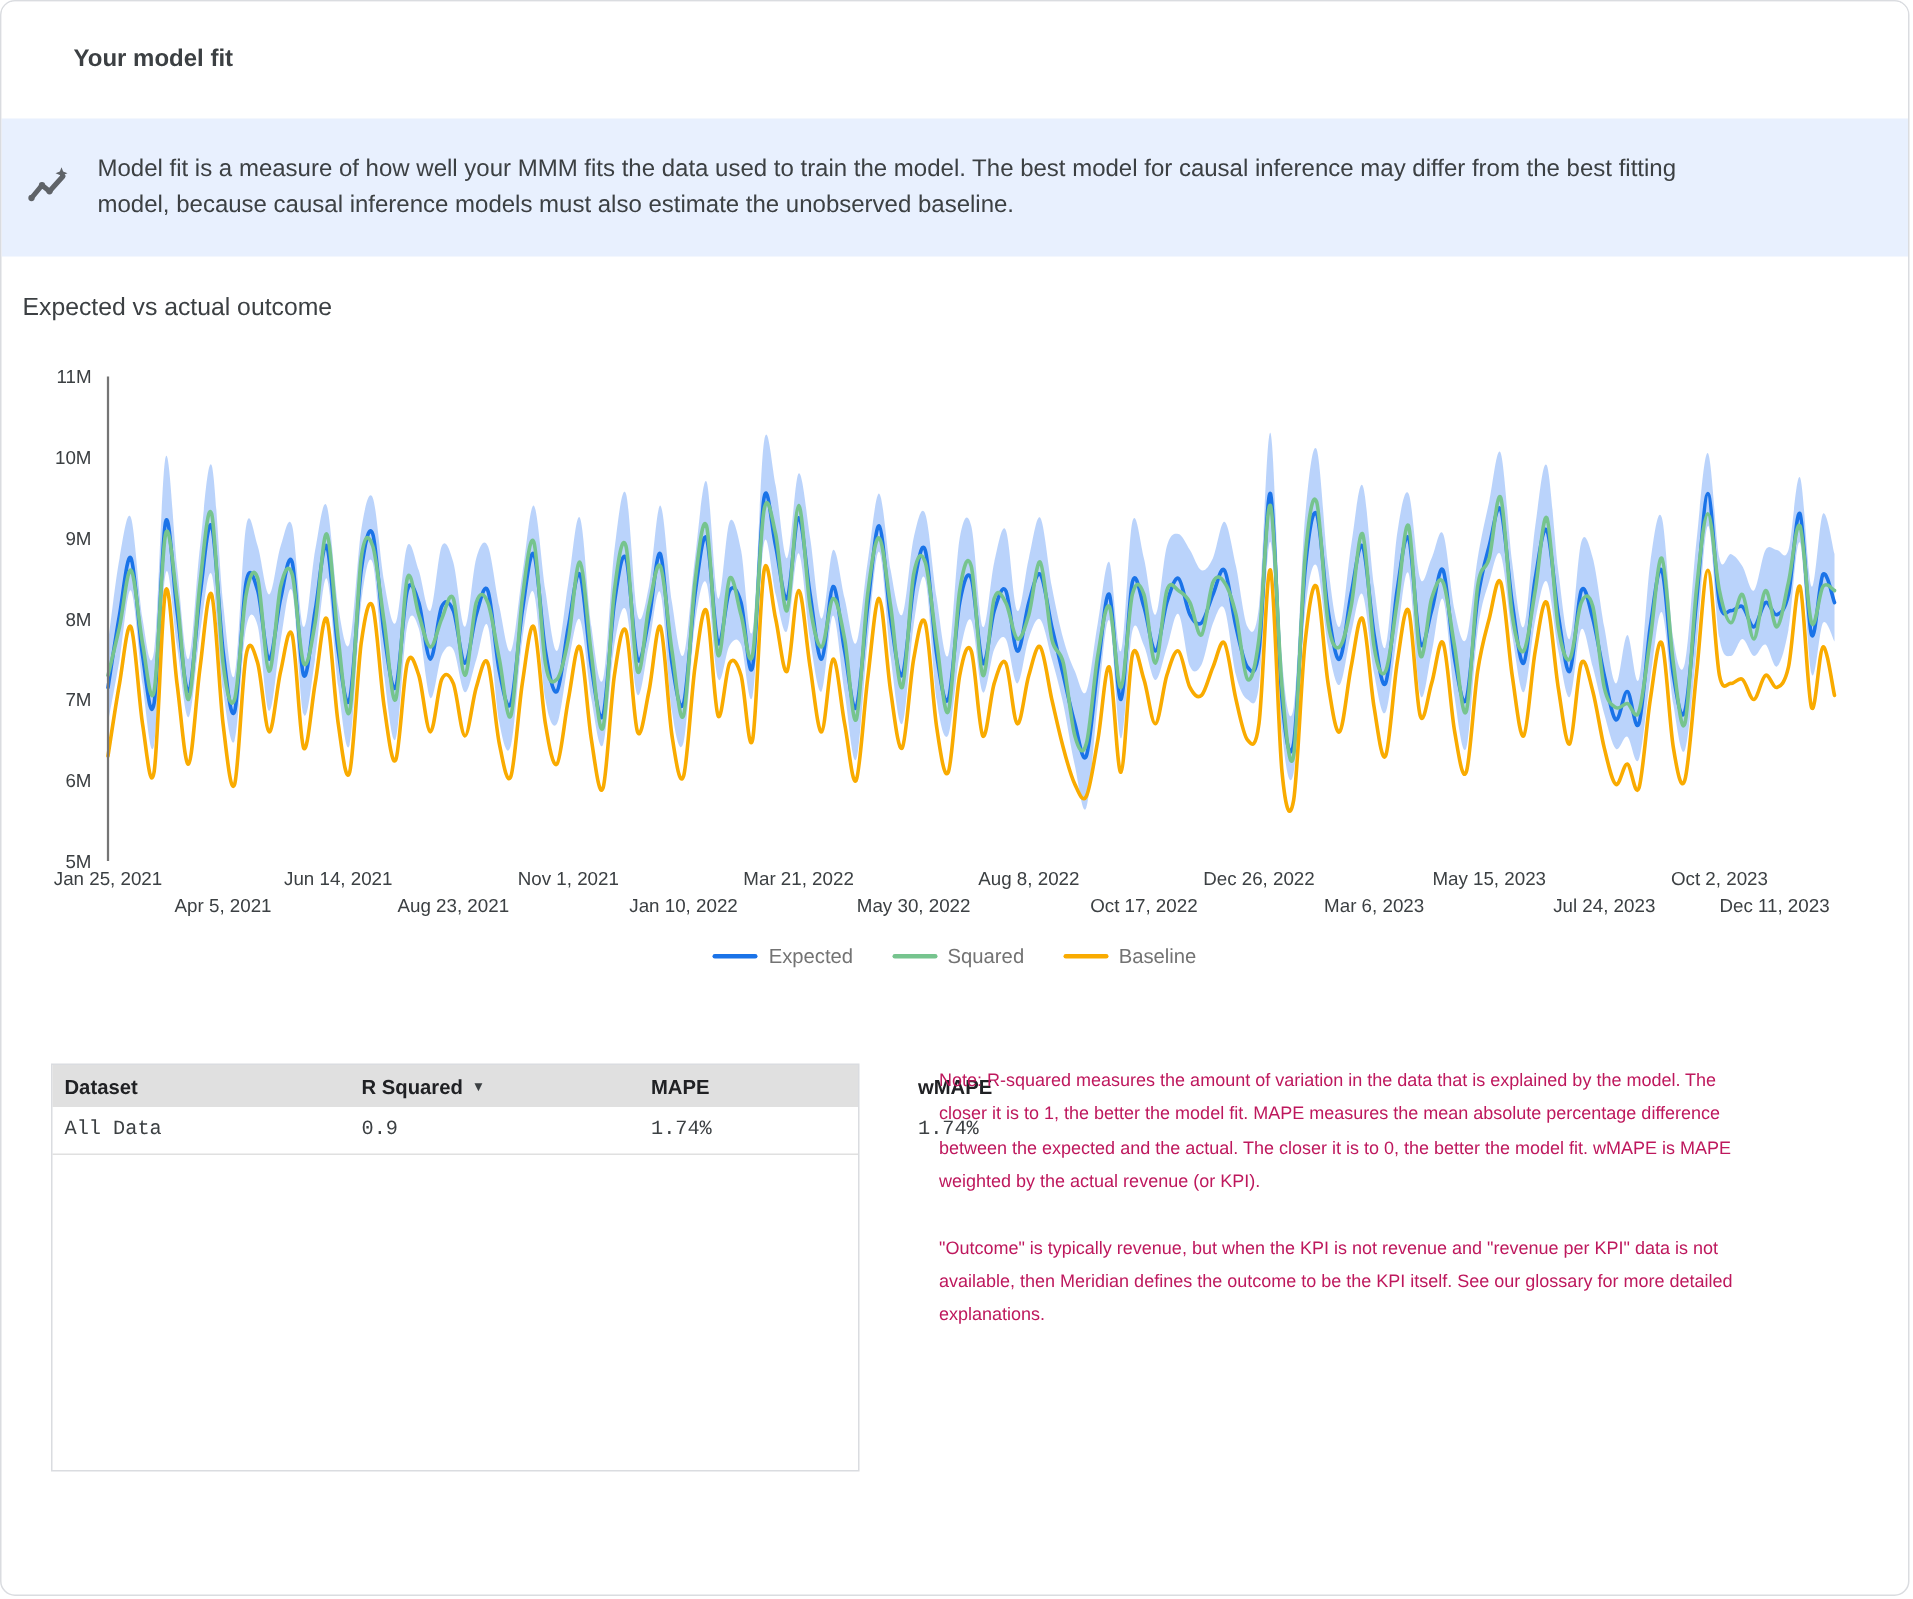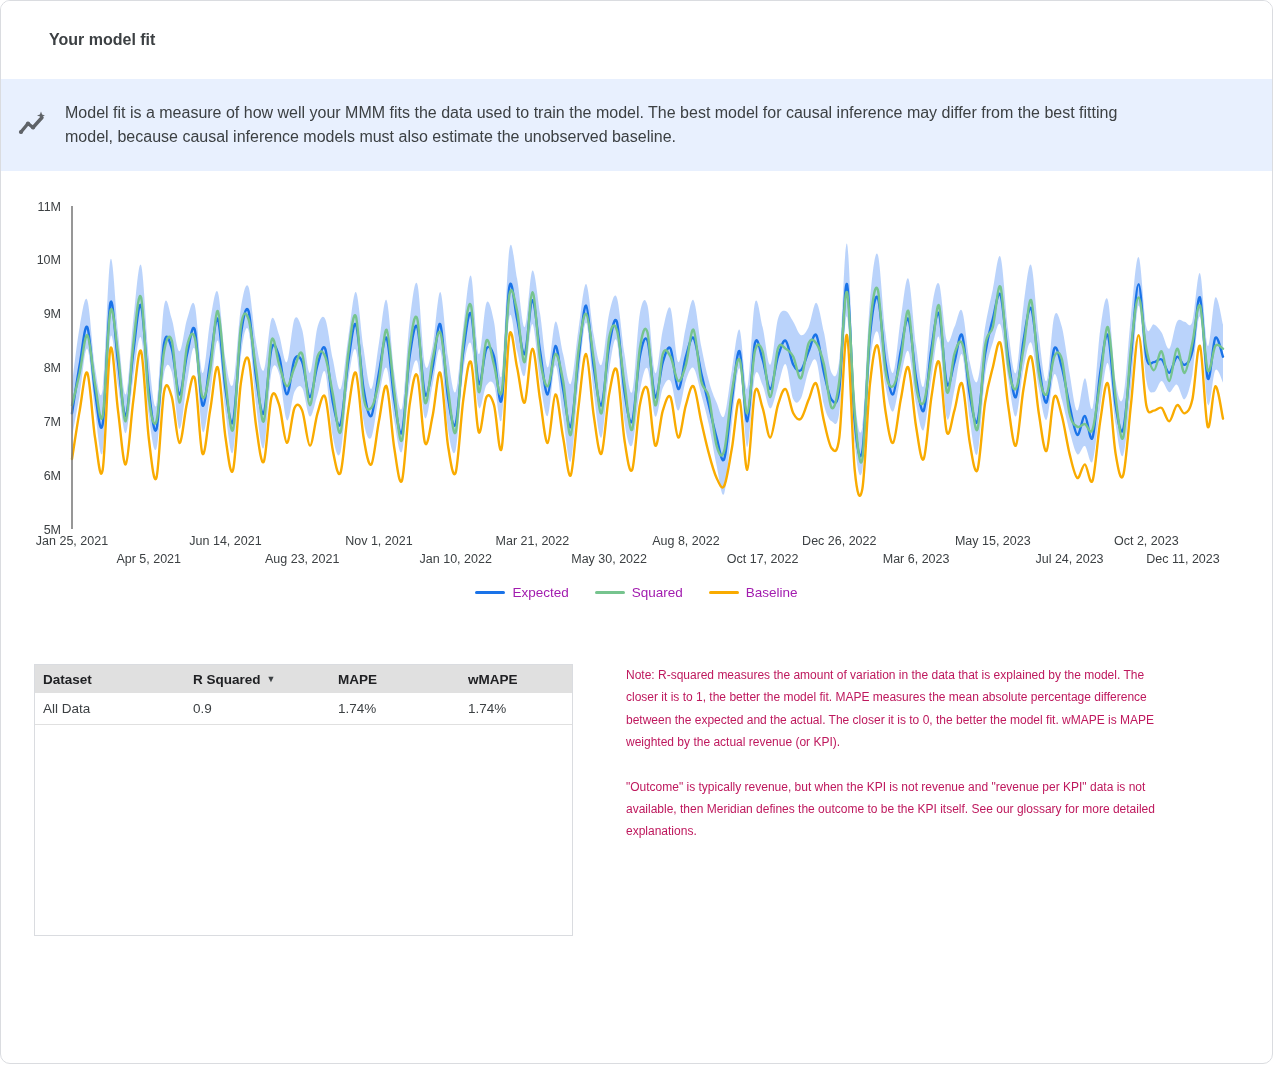--- a/index.html
+++ b/index.html
@@ -10,27 +10,27 @@
   .banner{height:92px;background:#e8f0fe;display:flex;align-items:center;padding:0 16px;box-sizing:border-box;}
   .banner-icon{flex:0 0 30px;height:30px;margin-right:18px;}
   .banner-text{margin:0;font-size:16px;line-height:24px;color:#3c4043;max-width:1085px;}
   .content{padding:0;}
   .section-title{margin:25px 0 0 14px;font-size:16.5px;font-weight:400;color:#3c4043;height:20px;}
   #fit-chart{display:block;margin-top:7px;}
   svg text{font-family:"Liberation Sans",sans-serif;font-size:12.5px;fill:#3c4043;}
   .legend{display:flex;justify-content:center;align-items:center;gap:26px;margin-top:12px;height:20px;}
   .legend-item{display:flex;align-items:center;gap:7px;cursor:pointer;}
   .legend-item .swatch{display:inline-block;width:30px;height:3px;border-radius:2px;background:#888;}
-  .legend-item .lab{font-size:13.5px;color:#a21caf;}
+  .legend-item .lab{font-size:13.5px;color:#737373;}
   .bottom{display:flex;margin-top:62px;padding-left:33px;}
   .metrics-table{width:539px;height:272px;border:1px solid #dadce0;box-sizing:border-box;background:#fff;flex:0 0 auto;}
-  .thead,.trow{display:grid;grid-template-columns:150px 145px 130px 110px;align-items:center;}
+  .thead,.trow{display:grid;grid-template-columns:150px 145px 130px 110px;align-items:center;gap:48px;}
   .thead{background:#e0e0e0;height:28px;}
   .thead .th{font-size:13.5px;font-weight:700;color:#202124;padding:0 8px;box-sizing:border-box;}
-  .trow{height:31px;border-bottom:1px solid #e0e0e0;}
+  .trow{height:31px;border-bottom:1px solid #e0e0e0;font-family:Liberation Mono, monospace;}
   .trow .td{font-size:13.5px;color:#3c4043;padding:0 8px;box-sizing:border-box;}
   .al{text-align:left;} .ar{text-align:left;}
   .sort{font-size:9px;color:#3c4043;margin-left:6px;vertical-align:2px;}
   .note{margin-left:53px;width:540px;}
   .note p{margin:0 0 22px 0;font-size:12px;line-height:22.4px;color:#be185d;}
 </style>
 </head>
 <body>
 
 <div class="card">
@@ -46,20 +46,21 @@
         <circle cx="4" cy="22" r="2.1" fill="#5f6368"></circle>
         <circle cx="11" cy="13.5" r="2.1" fill="#5f6368"></circle>
         <circle cx="16" cy="17.5" r="2.1" fill="#5f6368"></circle>
         <path d="M24 1.5 L25.1 4.4 L28 5.5 L25.1 6.6 L24 9.5 L22.9 6.6 L20 5.5 L22.9 4.4 Z" fill="#5f6368"></path>
       </svg>
     </span>
     <p class="banner-text">Model fit is a measure of how well your MMM fits the data used to train the model. The best model for causal inference may differ from the best fitting model, because causal inference models must also estimate the unobserved baseline.</p>
   </div>
 
   <div class="content">
+    <h2 class="section-title">Expected vs actual outcome</h2>
 
     <svg id="fit-chart" width="1275" height="392">
         <path d="M71.0,205.7C72.3,196.2 76.1,163.0 78.7,149.1C81.2,135.2 83.8,115.5 86.3,122.2C88.9,128.9 91.5,174.7 94.0,189.5C96.6,204.3 99.1,229.0 101.7,211.0C104.3,193.1 106.8,91.3 109.4,81.8C111.9,72.4 114.5,132.1 117.0,154.5C119.6,176.9 122.2,218.7 124.7,216.4C127.3,214.2 129.8,162.6 132.4,141.0C134.9,119.5 137.5,80.9 140.1,87.2C142.6,93.5 145.2,155.4 147.7,178.7C150.3,202.1 152.8,235.7 155.4,227.2C158.0,218.7 160.5,141.9 163.1,127.6C165.6,113.2 168.2,133.4 170.8,141.0C173.3,148.7 175.9,173.3 178.4,173.3C181.0,173.3 183.5,148.7 186.1,141.0C188.7,133.4 191.2,118.6 193.8,127.6C196.3,136.6 198.9,192.2 201.4,194.9C204.0,197.6 206.6,157.2 209.1,143.7C211.7,130.3 214.2,107.9 216.8,114.1C219.4,120.4 221.9,166.2 224.5,181.4C227.0,196.7 229.6,214.2 232.1,205.7C234.7,197.1 237.3,146.4 239.8,130.3C242.4,114.1 244.9,102.9 247.5,108.8C250.0,114.6 252.6,151.4 255.2,165.3C257.7,179.2 260.3,196.2 262.8,192.2C265.4,188.2 267.9,146.9 270.5,141.0C273.1,135.2 275.6,150.0 278.2,157.2C280.7,164.4 283.3,186.8 285.9,184.1C288.4,181.4 291.0,146.4 293.5,141.0C296.1,135.7 298.6,142.8 301.2,151.8C303.8,160.8 306.3,195.3 308.9,194.9C311.4,194.4 314.0,158.1 316.5,149.1C319.1,140.2 321.7,135.7 324.2,141.0C326.8,146.4 329.3,169.8 331.9,181.4C334.5,193.1 337.0,214.6 339.6,211.0C342.1,207.4 344.7,176.0 347.2,159.9C349.8,143.7 352.4,112.3 354.9,114.1C357.5,115.9 360.0,154.5 362.6,170.7C365.1,186.8 367.7,211.9 370.3,211.0C372.8,210.1 375.4,180.1 377.9,165.3C380.5,150.5 383.0,117.3 385.6,122.2C388.2,127.1 390.7,176.9 393.3,194.9C395.8,212.8 398.4,238.4 401.0,229.9C403.5,221.4 406.1,164.4 408.6,143.7C411.2,123.1 413.7,98.9 416.3,106.1C418.9,113.2 421.4,176.5 424.0,186.8C426.5,197.1 429.1,180.1 431.6,168.0C434.2,155.9 436.8,112.3 439.3,114.1C441.9,115.9 444.4,162.1 447.0,178.7C449.6,195.3 452.1,218.7 454.7,213.7C457.2,208.8 459.8,168.4 462.3,149.1C464.9,129.8 467.5,93.5 470.0,98.0C472.6,102.5 475.1,171.6 477.7,176.0C480.2,180.5 482.8,130.3 485.4,124.9C487.9,119.5 490.5,131.6 493.0,143.7C495.6,155.9 498.1,209.7 500.7,197.6C503.3,185.5 505.8,87.2 508.4,71.1C510.9,54.9 513.5,87.7 516.1,100.7C518.6,113.7 521.2,150.5 523.7,149.1C526.3,147.8 528.8,94.8 531.4,92.6C534.0,90.4 536.5,119.5 539.1,135.7C541.6,151.8 544.2,188.2 546.7,189.5C549.3,190.8 551.9,146.0 554.4,143.7C557.0,141.5 559.5,165.7 562.1,176.0C564.7,186.4 567.2,209.7 569.8,205.7C572.3,201.6 574.9,168.4 577.4,151.8C580.0,135.2 582.6,105.2 585.1,106.1C587.7,107.0 590.2,143.7 592.8,157.2C595.3,170.7 597.9,190.4 600.5,186.8C603.0,183.2 605.6,146.9 608.1,135.7C610.7,124.5 613.2,112.8 615.8,119.5C618.4,126.2 620.9,160.3 623.5,176.0C626.0,191.7 628.6,220.5 631.2,213.7C633.7,207.0 636.3,150.0 638.8,135.7C641.4,121.3 643.9,117.7 646.5,127.6C649.1,137.5 651.6,190.8 654.2,194.9C656.7,198.9 659.3,162.6 661.8,151.8C664.4,141.1 667.0,124.9 669.5,130.3C672.1,135.7 674.6,181.0 677.2,184.1C679.8,187.3 682.3,159.4 684.9,149.1C687.4,138.8 690.0,119.1 692.5,122.2C695.1,125.3 697.7,154.5 700.2,168.0C702.8,181.4 705.3,193.5 707.9,203.0C710.4,212.4 713.0,218.7 715.6,224.5C718.1,230.3 720.7,243.3 723.2,238.0C725.8,232.6 728.3,206.5 730.9,192.2C733.5,177.8 736.0,148.7 738.6,151.8C741.1,155.0 743.7,215.5 746.3,211.0C748.8,206.5 751.4,135.2 753.9,124.9C756.5,114.6 759.0,138.8 761.6,149.1C764.2,159.4 766.7,188.2 769.3,186.8C771.8,185.5 774.4,150.0 776.9,141.1C779.5,132.1 782.1,132.5 784.6,133.0C787.2,133.4 789.7,139.7 792.3,143.7C794.9,147.8 797.4,156.3 800.0,157.2C802.5,158.1 805.1,154.5 807.6,149.1C810.2,143.7 812.8,124.0 815.3,124.9C817.9,125.8 820.4,142.8 823.0,154.5C825.5,166.2 828.1,190.4 830.7,194.9C833.2,199.4 835.8,203.0 838.3,181.4C840.9,159.9 843.4,59.9 846.0,65.7C848.6,71.5 851.1,185.9 853.7,216.4C856.2,246.9 858.8,264.4 861.4,248.7C863.9,233.0 866.5,150.9 869.0,122.2C871.6,93.5 874.1,71.1 876.7,76.4C879.3,81.8 881.8,134.8 884.4,154.5C886.9,174.2 889.5,197.1 892.0,194.9C894.6,192.6 897.2,156.8 899.7,141.0C902.3,125.3 904.8,96.2 907.4,100.7C910.0,105.2 912.5,150.0 915.1,168.0C917.6,185.9 920.2,214.2 922.7,208.3C925.3,202.5 927.9,150.0 930.4,133.0C933.0,115.9 935.5,101.1 938.1,106.1C940.6,111.0 943.2,155.4 945.8,162.6C948.3,169.8 950.9,154.1 953.4,149.1C956.0,144.2 958.5,127.1 961.1,133.0C963.7,138.8 966.2,172.5 968.8,184.1C971.3,195.8 973.9,208.8 976.5,203.0C979.0,197.1 981.6,164.4 984.1,149.1C986.7,133.9 989.2,123.1 991.8,111.4C994.4,99.8 996.9,72.4 999.5,79.1C1002.0,85.9 1004.6,132.5 1007.1,151.8C1009.7,171.1 1012.3,198.9 1014.8,194.9C1017.4,190.8 1019.9,145.5 1022.5,127.6C1025.1,109.6 1027.6,82.3 1030.2,87.2C1032.7,92.2 1035.3,137.9 1037.8,157.2C1040.4,176.5 1043.0,206.1 1045.5,203.0C1048.1,199.8 1050.6,147.3 1053.2,138.4C1055.7,129.4 1058.3,139.7 1060.9,149.1C1063.4,158.5 1066.0,181.0 1068.5,194.9C1071.1,208.8 1073.6,231.7 1076.2,232.6C1078.8,233.5 1081.3,200.7 1083.9,200.3C1086.4,199.8 1089.0,238.0 1091.6,229.9C1094.1,221.8 1096.7,169.8 1099.2,151.8C1101.8,133.9 1104.3,113.7 1106.9,122.2C1109.5,130.7 1112.0,186.8 1114.6,203.0C1117.1,219.1 1119.7,229.9 1122.2,219.1C1124.8,208.3 1127.4,161.7 1129.9,138.4C1132.5,115.0 1135.0,77.3 1137.6,79.1C1140.2,80.9 1142.7,137.9 1145.3,149.1C1147.8,160.3 1150.4,145.5 1152.9,146.4C1155.5,147.3 1158.1,150.5 1160.6,154.5C1163.2,158.5 1165.7,172.5 1168.3,170.7C1170.8,168.9 1173.4,148.2 1176.0,143.7C1178.5,139.3 1181.1,143.7 1183.6,143.7C1186.2,143.7 1188.7,151.8 1191.3,143.7C1193.9,135.7 1196.4,91.3 1199.0,95.3C1201.5,99.3 1204.1,163.9 1206.7,168.0C1209.2,172.0 1211.8,123.1 1214.3,119.5C1216.9,115.9 1220.7,141.9 1222.0,146.4 L1222.0,204.6C1220.7,202.5 1216.9,188.6 1214.3,192.2C1211.8,195.8 1209.2,235.0 1206.7,226.1C1204.1,217.2 1201.5,143.7 1199.0,138.9C1196.4,134.1 1193.9,183.3 1191.3,197.0C1188.7,210.8 1186.2,219.6 1183.6,221.3C1181.1,222.9 1178.5,207.9 1176.0,206.7C1173.4,205.6 1170.8,214.9 1168.3,214.3C1165.7,213.6 1163.2,203.0 1160.6,203.0C1158.1,203.0 1155.5,214.4 1152.9,214.3C1150.4,214.2 1147.8,216.9 1145.3,202.4C1142.7,188.0 1140.2,126.2 1137.6,127.6C1135.0,129.0 1132.5,186.1 1129.9,211.0C1127.4,236.0 1124.8,271.3 1122.2,277.2C1119.7,283.2 1117.1,261.9 1114.6,246.6C1112.0,231.2 1109.5,188.1 1106.9,185.2C1104.3,182.3 1101.8,213.0 1099.2,229.3C1096.7,245.7 1094.1,276.7 1091.6,283.2C1089.0,289.6 1086.4,269.3 1083.9,268.1C1081.3,266.9 1078.8,278.7 1076.2,276.2C1073.6,273.7 1071.1,262.1 1068.5,253.0C1066.0,244.0 1063.4,231.2 1060.9,221.8C1058.3,212.4 1055.7,193.2 1053.2,196.5C1050.6,199.8 1048.1,239.4 1045.5,241.7C1043.0,244.1 1040.4,223.3 1037.8,210.5C1035.3,197.7 1032.7,168.1 1030.2,164.7C1027.6,161.4 1025.1,178.3 1022.5,190.6C1019.9,202.9 1017.4,236.9 1014.8,238.5C1012.3,240.1 1009.7,215.5 1007.1,200.3C1004.6,185.0 1002.0,152.9 999.5,147.0C996.9,141.1 994.4,156.3 991.8,164.7C989.2,173.2 986.7,179.1 984.1,197.6C981.6,216.1 979.0,268.2 976.5,275.6C973.9,283.1 971.3,258.8 968.8,242.3C966.2,225.7 963.7,181.6 961.1,176.6C958.5,171.6 956.0,201.5 953.4,212.1C950.9,222.7 948.3,248.9 945.8,240.1C943.2,231.3 940.6,165.9 938.1,159.4C935.5,152.8 933.0,185.4 930.4,200.8C927.9,216.2 925.3,247.7 922.7,251.9C920.2,256.2 917.6,239.2 915.1,226.1C912.5,213.0 910.0,177.8 907.4,173.3C904.8,168.9 902.3,189.1 899.7,199.2C897.2,209.2 894.6,232.2 892.0,233.6C889.5,235.1 886.9,221.1 884.4,207.8C881.8,194.5 879.3,157.7 876.7,154.0C874.1,150.2 871.6,162.1 869.0,185.2C866.5,208.3 863.9,279.0 861.4,292.3C858.8,305.6 856.2,290.5 853.7,264.9C851.1,239.2 848.6,143.4 846.0,138.4C843.4,133.3 840.9,217.2 838.3,234.7C835.8,252.2 833.2,244.6 830.7,243.3C828.1,242.1 825.5,237.2 823.0,227.2C820.4,217.1 817.9,188.8 815.3,183.0C812.8,177.3 810.2,186.5 807.6,192.7C805.1,198.9 802.5,215.4 800.0,220.2C797.4,224.9 794.9,226.9 792.3,221.3C789.7,215.6 787.2,188.3 784.6,186.3C782.1,184.2 779.5,201.5 776.9,208.9C774.4,216.2 771.8,230.7 769.3,230.4C766.7,230.1 764.2,212.7 761.6,207.3C759.0,201.8 756.5,187.3 753.9,197.6C751.4,207.9 748.8,270.3 746.3,269.2C743.7,268.0 741.1,194.5 738.6,190.6C736.0,186.6 733.5,224.7 730.9,245.5C728.3,266.3 725.8,308.5 723.2,315.5C720.7,322.5 718.1,299.0 715.6,287.5C713.0,276.0 710.4,258.4 707.9,246.6C705.3,234.7 702.8,225.8 700.2,216.4C697.7,207.0 695.1,192.4 692.5,190.0C690.0,187.7 687.4,195.3 684.9,202.4C682.3,209.5 679.8,232.5 677.2,232.6C674.6,232.7 672.1,206.7 669.5,203.0C667.0,199.2 664.4,204.0 661.8,210.0C659.3,215.9 656.7,241.7 654.2,238.5C651.6,235.3 649.1,194.8 646.5,190.6C643.9,186.4 641.4,200.4 638.8,213.2C636.3,225.9 633.7,261.9 631.2,267.0C628.6,272.1 626.0,261.2 623.5,243.9C620.9,226.6 618.4,171.5 615.8,163.1C613.2,154.8 610.7,177.7 608.1,193.8C605.6,209.9 603.0,255.9 600.5,259.5C597.9,263.1 595.3,234.5 592.8,215.3C590.2,196.2 587.7,146.5 585.1,144.8C582.6,143.1 580.0,182.1 577.4,205.1C574.9,228.2 572.3,277.5 569.8,283.2C567.2,288.8 564.7,255.0 562.1,239.0C559.5,223.1 557.0,187.5 554.4,187.3C551.9,187.2 549.3,235.3 546.7,238.0C544.2,240.6 541.6,218.8 539.1,203.5C536.5,188.2 534.0,146.9 531.4,145.9C528.8,144.9 526.3,193.0 523.7,197.6C521.2,202.2 518.6,183.1 516.1,173.3C513.5,163.6 510.9,127.6 508.4,138.9C505.8,150.2 503.3,229.9 500.7,241.2C498.1,252.5 495.6,212.4 493.0,206.7C490.5,201.1 487.9,203.5 485.4,207.3C482.8,211.0 480.2,236.2 477.7,229.3C475.1,222.4 472.6,171.9 470.0,165.8C467.5,159.7 464.9,175.1 462.3,192.7C459.8,210.4 457.2,262.1 454.7,271.9C452.1,281.6 449.6,268.0 447.0,251.4C444.4,234.8 441.9,179.7 439.3,172.3C436.8,164.8 434.2,195.4 431.6,206.7C429.1,218.0 426.5,244.0 424.0,240.1C421.4,236.2 418.9,189.1 416.3,183.6C413.7,178.0 411.2,191.7 408.6,206.7C406.1,221.7 403.5,267.4 401.0,273.5C398.4,279.6 395.8,257.2 393.3,243.3C390.7,229.4 388.2,194.2 385.6,190.0C383.0,185.9 380.5,207.0 377.9,218.6C375.4,230.1 372.8,255.4 370.3,259.5C367.7,263.6 365.1,257.9 362.6,243.3C360.0,228.8 357.5,178.9 354.9,172.3C352.4,165.6 349.8,186.5 347.2,203.5C344.7,220.5 342.1,264.8 339.6,274.0C337.0,283.3 334.5,272.2 331.9,258.9C329.3,245.7 326.8,201.3 324.2,194.3C321.7,187.3 319.1,209.6 316.5,217.0C314.0,224.3 311.4,239.7 308.9,238.5C306.3,237.3 303.8,214.1 301.2,210.0C298.6,205.8 296.1,208.3 293.5,213.7C291.0,219.1 288.4,245.2 285.9,242.3C283.3,239.3 280.7,203.9 278.2,196.0C275.6,188.0 273.1,182.1 270.5,194.3C267.9,206.6 265.4,264.1 262.8,269.7C260.3,275.4 257.7,247.8 255.2,228.3C252.6,208.7 250.0,160.6 247.5,152.4C244.9,144.1 242.4,158.5 239.8,178.7C237.3,198.9 234.7,264.1 232.1,273.5C229.6,282.8 227.0,253.2 224.5,234.7C221.9,216.2 219.4,165.6 216.8,162.6C214.2,159.5 211.7,201.3 209.1,216.4C206.6,231.5 204.0,260.6 201.4,253.0C198.9,245.5 196.3,179.4 193.8,171.2C191.2,163.0 188.7,190.8 186.1,204.0C183.5,217.3 181.0,252.5 178.4,250.9C175.9,249.3 173.3,203.6 170.8,194.3C168.2,185.1 165.6,182.7 163.1,195.4C160.5,208.2 158.0,263.9 155.4,270.8C152.8,277.7 150.3,255.4 147.7,236.9C145.2,218.4 142.6,166.2 140.1,159.9C137.5,153.6 134.9,183.3 132.4,199.2C129.8,215.1 127.3,253.7 124.7,255.2C122.2,256.6 119.6,223.8 117.0,207.8C114.5,191.8 111.9,148.3 109.4,159.4C106.8,170.4 104.3,261.7 101.7,274.0C99.1,286.3 96.6,250.3 94.0,233.1C91.5,215.9 88.9,173.4 86.3,170.7C83.8,168.0 81.2,202.2 78.7,217.0C76.1,231.7 72.3,251.9 71.0,258.9 Z" fill="#aecbfa" fill-opacity="0.85" stroke="none"></path>
         <path d="M71.0,235.3C72.3,227.2 76.1,201.2 78.7,186.8C81.2,172.5 83.8,144.6 86.3,149.1C88.9,153.6 91.5,197.6 94.0,213.7C96.6,229.9 99.1,260.8 101.7,246.0C104.3,231.2 106.8,135.2 109.4,124.9C111.9,114.6 114.5,165.3 117.0,184.1C119.6,203.0 122.2,239.7 124.7,238.0C127.3,236.2 129.8,191.7 132.4,173.3C134.9,155.0 137.5,121.3 140.1,127.6C142.6,133.9 145.2,190.4 147.7,211.0C150.3,231.7 152.8,259.0 155.4,251.4C158.0,243.8 160.5,178.7 163.1,165.3C165.6,151.8 168.2,162.1 170.8,170.7C173.3,179.2 175.9,215.5 178.4,216.4C181.0,217.3 183.5,186.8 186.1,176.0C188.7,165.3 191.2,143.3 193.8,151.8C196.3,160.3 198.9,221.8 201.4,227.2C204.0,232.6 206.6,198.5 209.1,184.1C211.7,169.8 214.2,136.6 216.8,141.0C219.4,145.5 221.9,194.0 224.5,211.0C227.0,228.1 229.6,252.3 232.1,243.3C234.7,234.4 237.3,175.6 239.8,157.2C242.4,138.8 244.9,125.8 247.5,133.0C250.0,140.2 252.6,183.2 255.2,200.3C257.7,217.3 260.3,240.2 262.8,235.3C265.4,230.3 267.9,180.1 270.5,170.7C273.1,161.2 275.6,171.1 278.2,178.7C280.7,186.4 283.3,216.0 285.9,216.4C288.4,216.9 291.0,186.8 293.5,181.4C296.1,176.0 298.6,177.8 301.2,184.1C303.8,190.4 306.3,218.7 308.9,219.1C311.4,219.6 314.0,194.9 316.5,186.8C319.1,178.7 321.7,164.4 324.2,170.7C326.8,176.9 329.3,211.9 331.9,224.5C334.5,237.1 337.0,252.8 339.6,246.0C342.1,239.3 344.7,200.7 347.2,184.1C349.8,167.5 352.4,141.9 354.9,146.4C357.5,150.9 360.0,195.8 362.6,211.0C365.1,226.3 367.7,240.6 370.3,238.0C372.8,235.3 375.4,207.9 377.9,194.9C380.5,181.9 383.0,155.4 385.6,159.9C388.2,164.4 390.7,206.1 393.3,221.8C395.8,237.5 398.4,261.3 401.0,254.1C403.5,246.9 406.1,196.2 408.6,178.7C411.2,161.2 413.7,142.8 416.3,149.1C418.9,155.4 421.4,209.7 424.0,216.4C426.5,223.1 429.1,201.2 431.6,189.5C434.2,177.8 436.8,141.5 439.3,146.4C441.9,151.4 444.4,202.5 447.0,219.1C449.6,235.7 452.1,253.7 454.7,246.0C457.2,238.4 459.8,191.7 462.3,173.3C464.9,155.0 467.5,130.3 470.0,135.7C472.6,141.1 475.1,199.8 477.7,205.7C480.2,211.5 482.8,175.1 485.4,170.7C487.9,166.2 490.5,170.2 493.0,178.7C495.6,187.3 498.1,233.5 500.7,221.8C503.3,210.1 505.8,122.2 508.4,108.8C510.9,95.3 513.5,129.8 516.1,141.0C518.6,152.3 521.2,179.2 523.7,176.0C526.3,172.9 528.8,122.7 531.4,122.2C534.0,121.8 536.5,157.6 539.1,173.3C541.6,189.1 544.2,217.3 546.7,216.4C549.3,215.5 551.9,168.9 554.4,168.0C557.0,167.1 559.5,197.6 562.1,211.0C564.7,224.5 567.2,253.7 569.8,248.7C572.3,243.8 574.9,201.6 577.4,181.4C580.0,161.2 582.6,126.2 585.1,127.6C587.7,128.9 590.2,172.9 592.8,189.5C595.3,206.1 597.9,230.8 600.5,227.2C603.0,223.6 605.6,181.9 608.1,168.0C610.7,154.1 613.2,136.1 615.8,143.7C618.4,151.4 620.9,197.1 623.5,213.7C626.0,230.3 628.6,249.2 631.2,243.3C633.7,237.5 636.3,192.2 638.8,178.7C641.4,165.3 643.9,155.9 646.5,162.6C649.1,169.3 651.6,215.5 654.2,219.1C656.7,222.7 659.3,192.2 661.8,184.1C664.4,176.0 667.0,166.2 669.5,170.7C672.1,175.1 674.6,209.7 677.2,211.0C679.8,212.4 682.3,187.3 684.9,178.7C687.4,170.2 690.0,157.2 692.5,159.9C695.1,162.6 697.7,183.7 700.2,194.9C702.8,206.1 705.3,216.4 707.9,227.2C710.4,238.0 713.0,250.5 715.6,259.5C718.1,268.5 720.7,287.3 723.2,281.0C725.8,274.7 728.3,239.7 730.9,221.8C733.5,203.9 736.0,169.8 738.6,173.3C741.1,176.9 743.7,244.7 746.3,243.3C748.8,242.0 751.4,175.6 753.9,165.3C756.5,155.0 759.0,173.8 761.6,181.4C764.2,189.1 766.7,211.5 769.3,211.0C771.8,210.6 774.4,186.8 776.9,178.7C779.5,170.7 782.1,161.2 784.6,162.6C787.2,163.9 789.7,181.9 792.3,186.8C794.9,191.7 797.4,194.4 800.0,192.2C802.5,189.9 805.1,179.2 807.6,173.3C810.2,167.5 812.8,153.6 815.3,157.2C817.9,160.8 820.4,184.1 823.0,194.9C825.5,205.6 828.1,219.1 830.7,221.8C833.2,224.5 835.8,230.3 838.3,211.0C840.9,191.7 843.4,100.7 846.0,106.1C848.6,111.4 851.1,215.5 853.7,243.3C856.2,271.1 858.8,287.3 861.4,272.9C863.9,258.6 866.5,182.8 869.0,157.2C871.6,131.6 874.1,115.0 876.7,119.5C879.3,124.0 881.8,168.0 884.4,184.1C886.9,200.3 889.5,218.2 892.0,216.4C894.6,214.6 897.2,185.9 899.7,173.3C902.3,160.8 904.8,136.6 907.4,141.0C910.0,145.5 912.5,185.0 915.1,200.3C917.6,215.5 920.2,237.5 922.7,232.6C925.3,227.6 927.9,186.8 930.4,170.7C933.0,154.5 935.5,129.8 938.1,135.7C940.6,141.5 943.2,197.6 945.8,205.7C948.3,213.7 950.9,192.2 953.4,184.1C956.0,176.0 958.5,151.8 961.1,157.2C963.7,162.6 966.2,202.1 968.8,216.4C971.3,230.8 973.9,250.1 976.5,243.3C979.0,236.6 981.6,193.1 984.1,176.0C986.7,159.0 989.2,150.9 991.8,141.0C994.4,131.2 996.9,110.5 999.5,116.8C1002.0,123.1 1004.6,161.7 1007.1,178.7C1009.7,195.8 1012.3,221.8 1014.8,219.1C1017.4,216.4 1019.9,177.4 1022.5,162.6C1025.1,147.8 1027.6,126.2 1030.2,130.3C1032.7,134.3 1035.3,171.1 1037.8,186.8C1040.4,202.5 1043.0,227.2 1045.5,224.5C1048.1,221.8 1050.6,176.5 1053.2,170.7C1055.7,164.8 1058.3,180.1 1060.9,189.5C1063.4,198.9 1066.0,216.0 1068.5,227.2C1071.1,238.4 1073.6,255.0 1076.2,256.8C1078.8,258.6 1081.3,237.5 1083.9,238.0C1086.4,238.4 1089.0,266.7 1091.6,259.5C1094.1,252.3 1096.7,211.9 1099.2,194.9C1101.8,177.8 1104.3,151.8 1106.9,157.2C1109.5,162.6 1112.0,211.5 1114.6,227.2C1117.1,242.9 1119.7,259.5 1122.2,251.4C1124.8,243.3 1127.4,203.0 1129.9,178.7C1132.5,154.5 1135.0,106.1 1137.6,106.1C1140.2,106.1 1142.7,165.7 1145.3,178.7C1147.8,191.7 1150.4,183.7 1152.9,184.1C1155.5,184.6 1158.1,179.6 1160.6,181.4C1163.2,183.2 1165.7,195.3 1168.3,194.9C1170.8,194.4 1173.4,180.1 1176.0,178.7C1178.5,177.4 1181.1,187.7 1183.6,186.8C1186.2,185.9 1188.7,184.6 1191.3,173.3C1193.9,162.1 1196.4,115.0 1199.0,119.5C1201.5,124.0 1204.1,193.5 1206.7,200.3C1209.2,207.0 1211.8,163.5 1214.3,159.9C1216.9,156.3 1220.7,175.6 1222.0,178.7" fill="none" stroke="#1a73e8" stroke-width="2.4" stroke-linecap="round"></path>
         <path d="M71.0,227.2C72.3,221.8 76.1,206.5 78.7,194.9C81.2,183.2 83.8,155.4 86.3,157.2C88.9,159.0 91.5,192.2 94.0,205.7C96.6,219.1 99.1,250.1 101.7,238.0C104.3,225.8 106.8,143.3 109.4,133.0C111.9,122.7 114.5,157.6 117.0,176.0C119.6,194.4 122.2,245.1 124.7,243.3C127.3,241.5 129.8,185.9 132.4,165.3C134.9,144.6 137.5,110.5 140.1,119.5C142.6,128.5 145.2,198.5 147.7,219.1C150.3,239.7 152.8,251.0 155.4,243.3C158.0,235.7 160.5,186.8 163.1,173.3C165.6,159.9 168.2,154.1 170.8,162.6C173.3,171.1 175.9,223.6 178.4,224.5C181.0,225.4 183.5,178.7 186.1,168.0C188.7,157.2 191.2,151.4 193.8,159.9C196.3,168.4 198.9,213.7 201.4,219.1C204.0,224.5 206.6,206.5 209.1,192.2C211.7,177.8 214.2,131.2 216.8,133.0C219.4,134.8 221.9,183.2 224.5,203.0C227.0,222.7 229.6,260.4 232.1,251.4C234.7,242.4 237.3,167.5 239.8,149.1C242.4,130.7 244.9,133.9 247.5,141.0C250.0,148.2 252.6,175.1 255.2,192.2C257.7,209.2 260.3,248.3 262.8,243.3C265.4,238.4 267.9,172.0 270.5,162.6C273.1,153.2 275.6,179.2 278.2,186.8C280.7,194.4 283.3,207.9 285.9,208.3C288.4,208.8 291.0,194.9 293.5,189.5C296.1,184.1 298.6,169.8 301.2,176.0C303.8,182.3 306.3,226.7 308.9,227.2C311.4,227.6 314.0,186.8 316.5,178.7C319.1,170.7 321.7,172.5 324.2,178.7C326.8,185.0 329.3,203.9 331.9,216.4C334.5,229.0 337.0,260.8 339.6,254.1C342.1,247.4 344.7,195.3 347.2,176.0C349.8,156.8 352.4,131.2 354.9,138.4C357.5,145.5 360.0,203.9 362.6,219.1C365.1,234.4 367.7,232.6 370.3,229.9C372.8,227.2 375.4,216.0 377.9,203.0C380.5,189.9 383.0,150.0 385.6,151.8C388.2,153.6 390.7,195.3 393.3,213.7C395.8,232.1 398.4,269.4 401.0,262.2C403.5,255.0 406.1,190.8 408.6,170.7C411.2,150.5 413.7,132.1 416.3,141.0C418.9,150.0 421.4,217.8 424.0,224.5C426.5,231.2 429.1,193.1 431.6,181.4C434.2,169.8 436.8,149.6 439.3,154.5C441.9,159.4 444.4,194.4 447.0,211.0C449.6,227.6 452.1,261.7 454.7,254.1C457.2,246.5 459.8,186.4 462.3,165.3C464.9,144.2 467.5,119.5 470.0,127.6C472.6,135.7 475.1,207.9 477.7,213.7C480.2,219.6 482.8,167.1 485.4,162.6C487.9,158.1 490.5,178.3 493.0,186.8C495.6,195.3 498.1,225.4 500.7,213.7C503.3,202.1 505.8,130.3 508.4,116.8C510.9,103.4 513.5,121.8 516.1,133.0C518.6,144.2 521.2,187.3 523.7,184.1C526.3,181.0 528.8,114.6 531.4,114.1C534.0,113.7 536.5,165.7 539.1,181.4C541.6,197.1 544.2,209.2 546.7,208.3C549.3,207.4 551.9,176.9 554.4,176.0C557.0,175.1 559.5,189.5 562.1,203.0C564.7,216.4 567.2,261.7 569.8,256.8C572.3,251.9 574.9,193.5 577.4,173.3C580.0,153.2 582.6,134.3 585.1,135.7C587.7,137.0 590.2,164.8 592.8,181.4C595.3,198.0 597.9,238.8 600.5,235.3C603.0,231.7 605.6,173.8 608.1,159.9C610.7,146.0 613.2,144.2 615.8,151.8C618.4,159.4 620.9,189.1 623.5,205.7C626.0,222.2 628.6,257.2 631.2,251.4C633.7,245.6 636.3,186.8 638.8,170.7C641.4,154.5 643.9,145.1 646.5,154.5C649.1,163.9 651.6,223.6 654.2,227.2C656.7,230.8 659.3,184.1 661.8,176.0C664.4,168.0 667.0,174.2 669.5,178.7C672.1,183.2 674.6,201.6 677.2,203.0C679.8,204.3 682.3,195.3 684.9,186.8C687.4,178.3 690.0,149.1 692.5,151.8C695.1,154.5 697.7,191.7 700.2,203.0C702.8,214.2 705.3,208.3 707.9,219.1C710.4,229.9 713.0,258.6 715.6,267.6C718.1,276.5 720.7,281.9 723.2,272.9C725.8,264.0 728.3,229.0 730.9,213.7C733.5,198.5 736.0,177.8 738.6,181.4C741.1,185.0 743.7,236.6 746.3,235.3C748.8,233.9 751.4,183.7 753.9,173.3C756.5,163.0 759.0,165.7 761.6,173.3C764.2,181.0 766.7,219.6 769.3,219.1C771.8,218.7 774.4,178.7 776.9,170.7C779.5,162.6 782.1,169.3 784.6,170.7C787.2,172.0 789.7,173.8 792.3,178.7C794.9,183.7 797.4,202.5 800.0,200.3C802.5,198.0 805.1,171.1 807.6,165.3C810.2,159.4 812.8,161.7 815.3,165.3C817.9,168.9 820.4,176.0 823.0,186.8C825.5,197.6 828.1,227.2 830.7,229.9C833.2,232.6 835.8,222.2 838.3,203.0C840.9,183.7 843.4,108.8 846.0,114.1C848.6,119.5 851.1,207.4 853.7,235.3C856.2,263.1 858.8,295.4 861.4,281.0C863.9,266.7 866.5,177.4 869.0,149.1C871.6,120.9 874.1,104.3 876.7,111.4C879.3,118.6 881.8,176.0 884.4,192.2C886.9,208.3 889.5,210.1 892.0,208.3C894.6,206.5 897.2,194.0 899.7,181.4C902.3,168.9 904.8,128.5 907.4,133.0C910.0,137.5 912.5,193.1 915.1,208.3C917.6,223.6 920.2,229.4 922.7,224.5C925.3,219.6 927.9,194.9 930.4,178.7C933.0,162.6 935.5,121.8 938.1,127.6C940.6,133.4 943.2,205.6 945.8,213.7C948.3,221.8 950.9,184.1 953.4,176.0C956.0,168.0 958.5,159.9 961.1,165.3C963.7,170.7 966.2,194.0 968.8,208.3C971.3,222.7 973.9,258.1 976.5,251.4C979.0,244.7 981.6,185.0 984.1,168.0C986.7,150.9 989.2,159.0 991.8,149.1C994.4,139.3 996.9,102.5 999.5,108.8C1002.0,115.0 1004.6,169.8 1007.1,186.8C1009.7,203.9 1012.3,213.7 1014.8,211.0C1017.4,208.3 1019.9,185.5 1022.5,170.7C1025.1,155.9 1027.6,118.2 1030.2,122.2C1032.7,126.2 1035.3,179.2 1037.8,194.9C1040.4,210.6 1043.0,219.1 1045.5,216.4C1048.1,213.7 1050.6,184.6 1053.2,178.7C1055.7,172.9 1058.3,172.0 1060.9,181.4C1063.4,190.8 1066.0,224.0 1068.5,235.3C1071.1,246.5 1073.6,246.9 1076.2,248.7C1078.8,250.5 1081.3,245.6 1083.9,246.0C1086.4,246.5 1089.0,258.6 1091.6,251.4C1094.1,244.2 1096.7,220.0 1099.2,203.0C1101.8,185.9 1104.3,146.4 1106.9,149.1C1109.5,151.8 1112.0,200.7 1114.6,219.1C1117.1,237.5 1119.7,267.6 1122.2,259.5C1124.8,251.4 1127.4,194.0 1129.9,170.7C1132.5,147.3 1135.0,119.5 1137.6,119.5C1140.2,119.5 1142.7,158.5 1145.3,170.7C1147.8,182.8 1150.4,191.7 1152.9,192.2C1155.5,192.6 1158.1,171.6 1160.6,173.3C1163.2,175.1 1165.7,203.4 1168.3,203.0C1170.8,202.5 1173.4,172.0 1176.0,170.7C1178.5,169.3 1181.1,195.8 1183.6,194.9C1186.2,194.0 1188.7,176.5 1191.3,165.3C1193.9,154.1 1196.4,123.1 1199.0,127.6C1201.5,132.1 1204.1,185.5 1206.7,192.2C1209.2,198.9 1211.8,171.6 1214.3,168.0C1216.9,164.4 1220.7,170.2 1222.0,170.7" fill="none" stroke="#76c48e" stroke-width="2.4" stroke-linecap="round"></path>
         <path d="M71.0,281.0C72.3,272.9 76.1,246.9 78.7,232.6C81.2,218.2 83.8,190.4 86.3,194.9C88.9,199.4 91.5,243.3 94.0,259.5C96.6,275.6 99.1,306.6 101.7,291.8C104.3,277.0 106.8,180.5 109.4,170.7C111.9,160.8 114.5,213.3 117.0,232.6C119.6,251.9 122.2,288.2 124.7,286.4C127.3,284.6 129.8,240.6 132.4,221.8C134.9,203.0 137.5,167.1 140.1,173.3C142.6,179.6 145.2,238.4 147.7,259.5C150.3,280.6 152.8,307.5 155.4,299.9C158.0,292.2 160.5,227.2 163.1,213.7C165.6,200.3 168.2,210.6 170.8,219.1C173.3,227.6 175.9,264.0 178.4,264.9C181.0,265.8 183.5,235.3 186.1,224.5C188.7,213.7 191.2,191.7 193.8,200.3C196.3,208.8 198.9,270.3 201.4,275.6C204.0,281.0 206.6,246.9 209.1,232.6C211.7,218.2 214.2,185.0 216.8,189.5C219.4,194.0 221.9,242.4 224.5,259.5C227.0,276.5 229.6,300.8 232.1,291.8C234.7,282.8 237.3,224.0 239.8,205.7C242.4,187.3 244.9,174.2 247.5,181.4C250.0,188.6 252.6,231.7 255.2,248.7C257.7,265.8 260.3,288.6 262.8,283.7C265.4,278.8 267.9,228.5 270.5,219.1C273.1,209.7 275.6,219.6 278.2,227.2C280.7,234.8 283.3,264.4 285.9,264.9C288.4,265.3 291.0,235.3 293.5,229.9C296.1,224.5 298.6,226.3 301.2,232.6C303.8,238.8 306.3,267.1 308.9,267.6C311.4,268.0 314.0,243.3 316.5,235.3C319.1,227.2 321.7,212.8 324.2,219.1C326.8,225.4 329.3,260.4 331.9,272.9C334.5,285.5 337.0,301.2 339.6,294.5C342.1,287.7 344.7,249.2 347.2,232.6C349.8,216.0 352.4,190.4 354.9,194.9C357.5,199.4 360.0,244.2 362.6,259.5C365.1,274.7 367.7,289.1 370.3,286.4C372.8,283.7 375.4,256.3 377.9,243.3C380.5,230.3 383.0,203.9 385.6,208.3C388.2,212.8 390.7,254.5 393.3,270.3C395.8,286.0 398.4,309.7 401.0,302.5C403.5,295.4 406.1,244.7 408.6,227.2C411.2,209.7 413.7,191.3 416.3,197.6C418.9,203.9 421.4,258.1 424.0,264.9C426.5,271.6 429.1,249.6 431.6,238.0C434.2,226.3 436.8,189.9 439.3,194.9C441.9,199.8 444.4,251.0 447.0,267.6C449.6,284.2 452.1,302.1 454.7,294.5C457.2,286.8 459.8,240.2 462.3,221.8C464.9,203.4 467.5,178.7 470.0,184.1C472.6,189.5 475.1,248.3 477.7,254.1C480.2,259.9 482.8,223.6 485.4,219.1C487.9,214.6 490.5,218.7 493.0,227.2C495.6,235.7 498.1,281.9 500.7,270.3C503.3,258.6 505.8,170.7 508.4,157.2C510.9,143.7 513.5,178.3 516.1,189.5C518.6,200.7 521.2,227.6 523.7,224.5C526.3,221.4 528.8,171.1 531.4,170.7C534.0,170.2 536.5,206.1 539.1,221.8C541.6,237.5 544.2,265.8 546.7,264.9C549.3,264.0 551.9,217.3 554.4,216.4C557.0,215.5 559.5,246.0 562.1,259.5C564.7,272.9 567.2,302.1 569.8,297.2C572.3,292.2 574.9,250.1 577.4,229.9C580.0,209.7 582.6,174.7 585.1,176.0C587.7,177.4 590.2,221.4 592.8,238.0C595.3,254.5 597.9,279.2 600.5,275.6C603.0,272.0 605.6,230.3 608.1,216.4C610.7,202.5 613.2,184.6 615.8,192.2C618.4,199.8 620.9,245.6 623.5,262.2C626.0,278.8 628.6,297.6 631.2,291.8C633.7,286.0 636.3,240.6 638.8,227.2C641.4,213.7 643.9,204.3 646.5,211.0C649.1,217.8 651.6,264.0 654.2,267.6C656.7,271.1 659.3,240.6 661.8,232.6C664.4,224.5 667.0,214.6 669.5,219.1C672.1,223.6 674.6,258.1 677.2,259.5C679.8,260.8 682.3,235.7 684.9,227.2C687.4,218.7 690.0,205.6 692.5,208.3C695.1,211.0 697.7,232.1 700.2,243.3C702.8,254.5 705.3,266.2 707.9,275.6C710.4,285.1 713.0,294.5 715.6,299.9C718.1,305.2 720.7,312.9 723.2,307.9C725.8,303.0 728.3,284.6 730.9,270.3C733.5,255.9 736.0,218.2 738.6,221.8C741.1,225.4 743.7,293.1 746.3,291.8C748.8,290.4 751.4,224.0 753.9,213.7C756.5,203.4 759.0,222.2 761.6,229.9C764.2,237.5 766.7,259.9 769.3,259.5C771.8,259.0 774.4,235.3 776.9,227.2C779.5,219.1 782.1,209.7 784.6,211.0C787.2,212.4 789.7,230.3 792.3,235.3C794.9,240.2 797.4,242.9 800.0,240.6C802.5,238.4 805.1,227.6 807.6,221.8C810.2,216.0 812.8,202.1 815.3,205.7C817.9,209.2 820.4,232.6 823.0,243.3C825.5,254.1 828.1,267.6 830.7,270.3C833.2,272.9 835.8,278.3 838.3,259.5C840.9,240.6 843.4,151.8 846.0,157.2C848.6,162.6 851.1,266.2 853.7,291.8C856.2,317.4 858.8,325.0 861.4,310.6C863.9,296.3 866.5,229.4 869.0,205.7C871.6,181.9 874.1,163.5 876.7,168.0C879.3,172.5 881.8,216.4 884.4,232.6C886.9,248.7 889.5,266.7 892.0,264.9C894.6,263.1 897.2,234.4 899.7,221.8C902.3,209.2 904.8,185.0 907.4,189.5C910.0,194.0 912.5,233.5 915.1,248.7C917.6,264.0 920.2,286.0 922.7,281.0C925.3,276.1 927.9,235.3 930.4,219.1C933.0,203.0 935.5,178.3 938.1,184.1C940.6,189.9 943.2,246.0 945.8,254.1C948.3,262.2 950.9,240.6 953.4,232.6C956.0,224.5 958.5,200.3 961.1,205.7C963.7,211.0 966.2,250.5 968.8,264.9C971.3,279.2 973.9,298.5 976.5,291.8C979.0,285.1 981.6,241.5 984.1,224.5C986.7,207.4 989.2,199.4 991.8,189.5C994.4,179.6 996.9,159.0 999.5,165.3C1002.0,171.6 1004.6,210.1 1007.1,227.2C1009.7,244.2 1012.3,270.3 1014.8,267.6C1017.4,264.9 1019.9,225.8 1022.5,211.0C1025.1,196.2 1027.6,174.7 1030.2,178.7C1032.7,182.8 1035.3,219.6 1037.8,235.3C1040.4,251.0 1043.0,275.6 1045.5,272.9C1048.1,270.3 1050.6,224.9 1053.2,219.1C1055.7,213.3 1058.3,228.5 1060.9,238.0C1063.4,247.4 1066.0,265.3 1068.5,275.6C1071.1,286.0 1073.6,298.1 1076.2,299.9C1078.8,301.7 1081.3,286.0 1083.9,286.4C1086.4,286.8 1089.0,309.7 1091.6,302.5C1094.1,295.4 1096.7,259.5 1099.2,243.3C1101.8,227.2 1104.3,200.3 1106.9,205.7C1109.5,211.0 1112.0,260.4 1114.6,275.6C1117.1,290.9 1119.7,305.2 1122.2,297.2C1124.8,289.1 1127.4,250.5 1129.9,227.2C1132.5,203.9 1135.0,157.2 1137.6,157.2C1140.2,157.2 1142.7,214.6 1145.3,227.2C1147.8,239.7 1150.4,232.1 1152.9,232.6C1155.5,233.0 1158.1,228.1 1160.6,229.9C1163.2,231.7 1165.7,243.8 1168.3,243.3C1170.8,242.9 1173.4,228.5 1176.0,227.2C1178.5,225.8 1181.1,236.2 1183.6,235.3C1186.2,234.4 1188.7,233.0 1191.3,221.8C1193.9,210.6 1196.4,163.5 1199.0,168.0C1201.5,172.5 1204.1,242.0 1206.7,248.7C1209.2,255.4 1211.8,209.7 1214.3,208.3C1216.9,207.0 1220.7,235.3 1222.0,240.6" fill="none" stroke="#f9ab00" stroke-width="2.4" stroke-linecap="round"></path>
         <line x1="71" y1="28" x2="71" y2="351" stroke="#757575" stroke-width="1.5"></line>
         <text x="60" y="32.5" text-anchor="end">11M</text>
         <text x="60" y="86.3" text-anchor="end">10M</text>
         <text x="60" y="140.2" text-anchor="end">9M</text>

